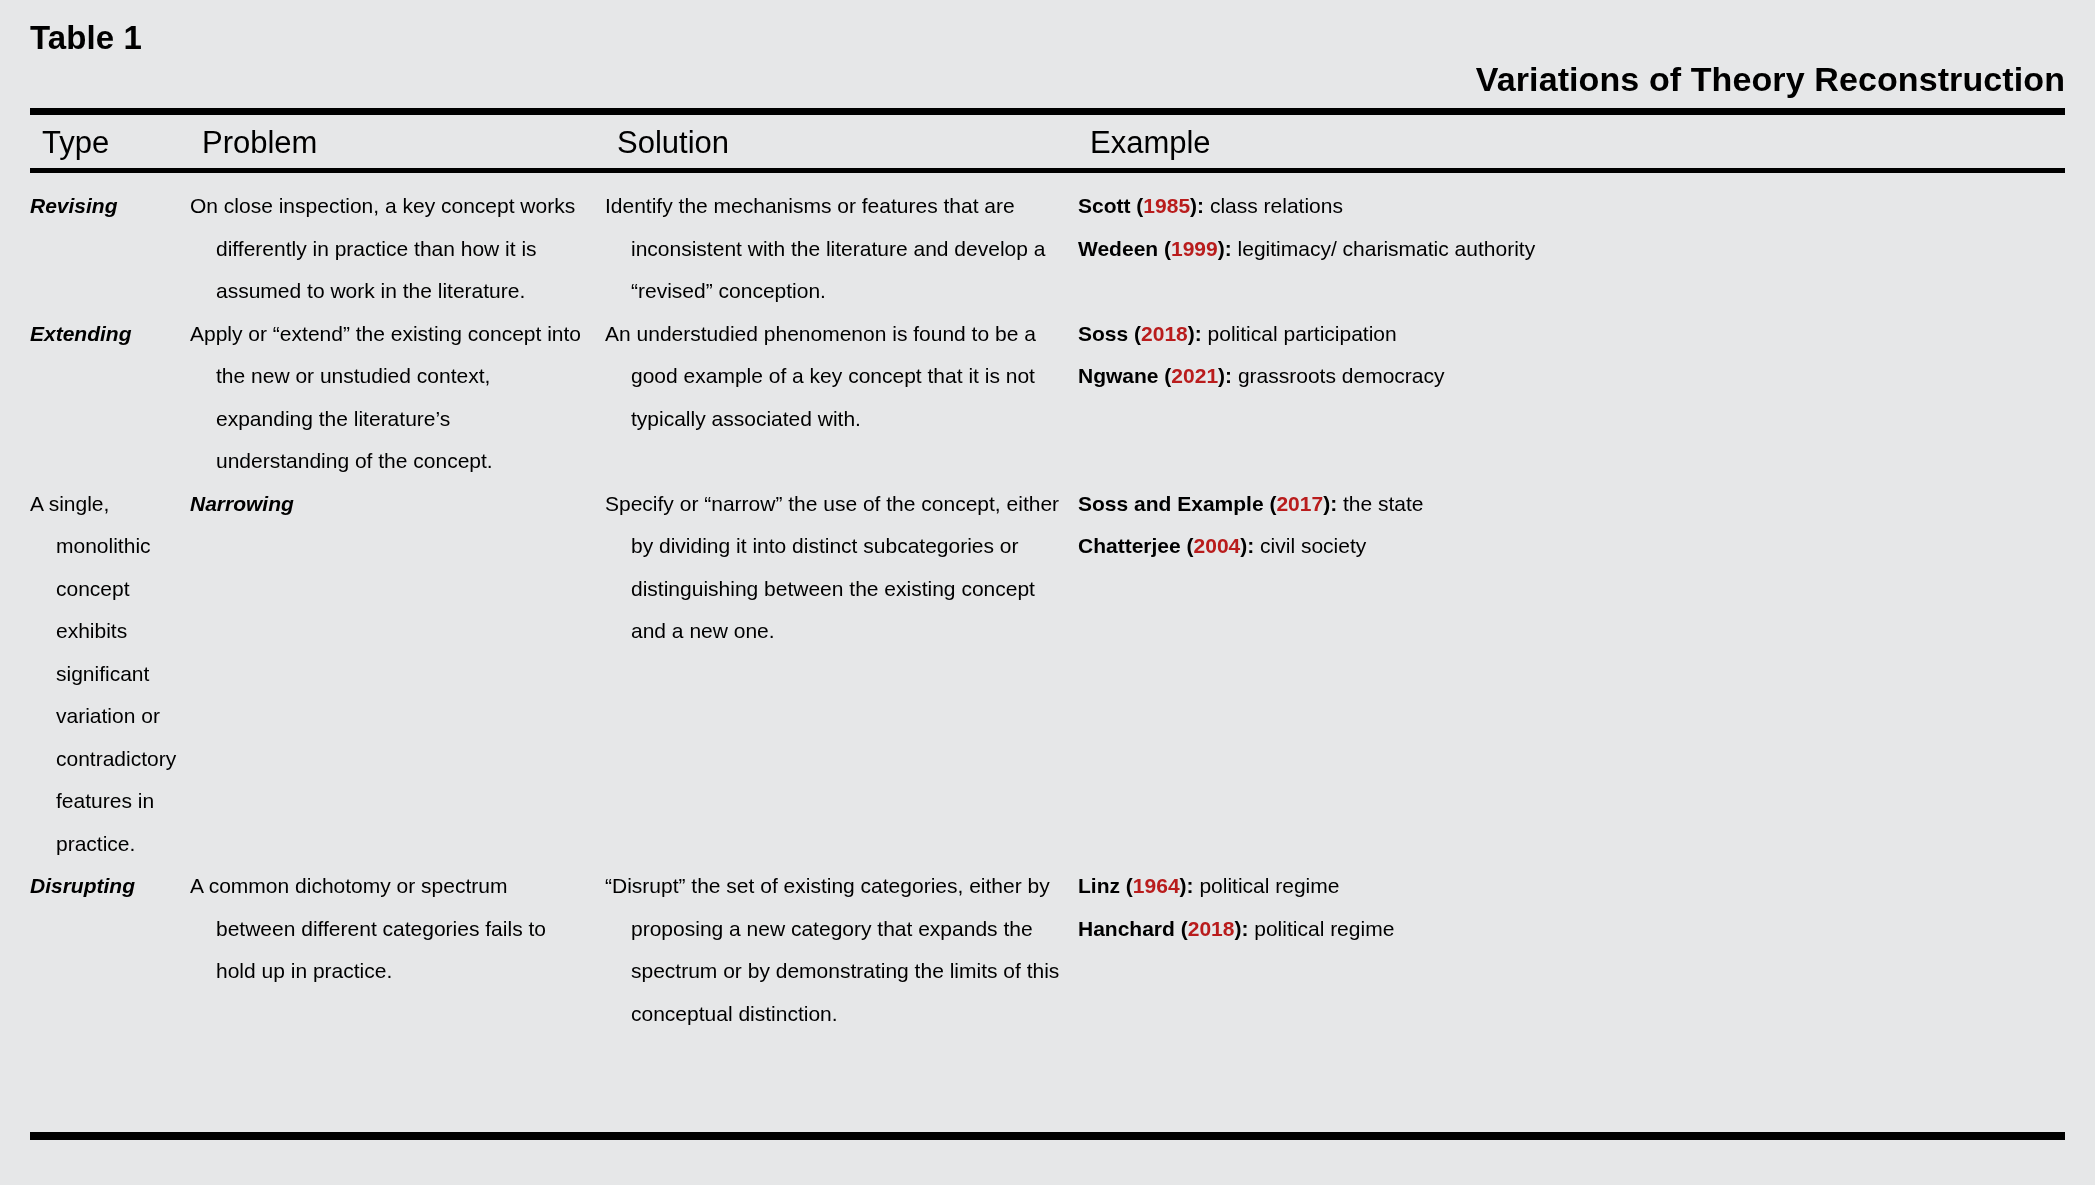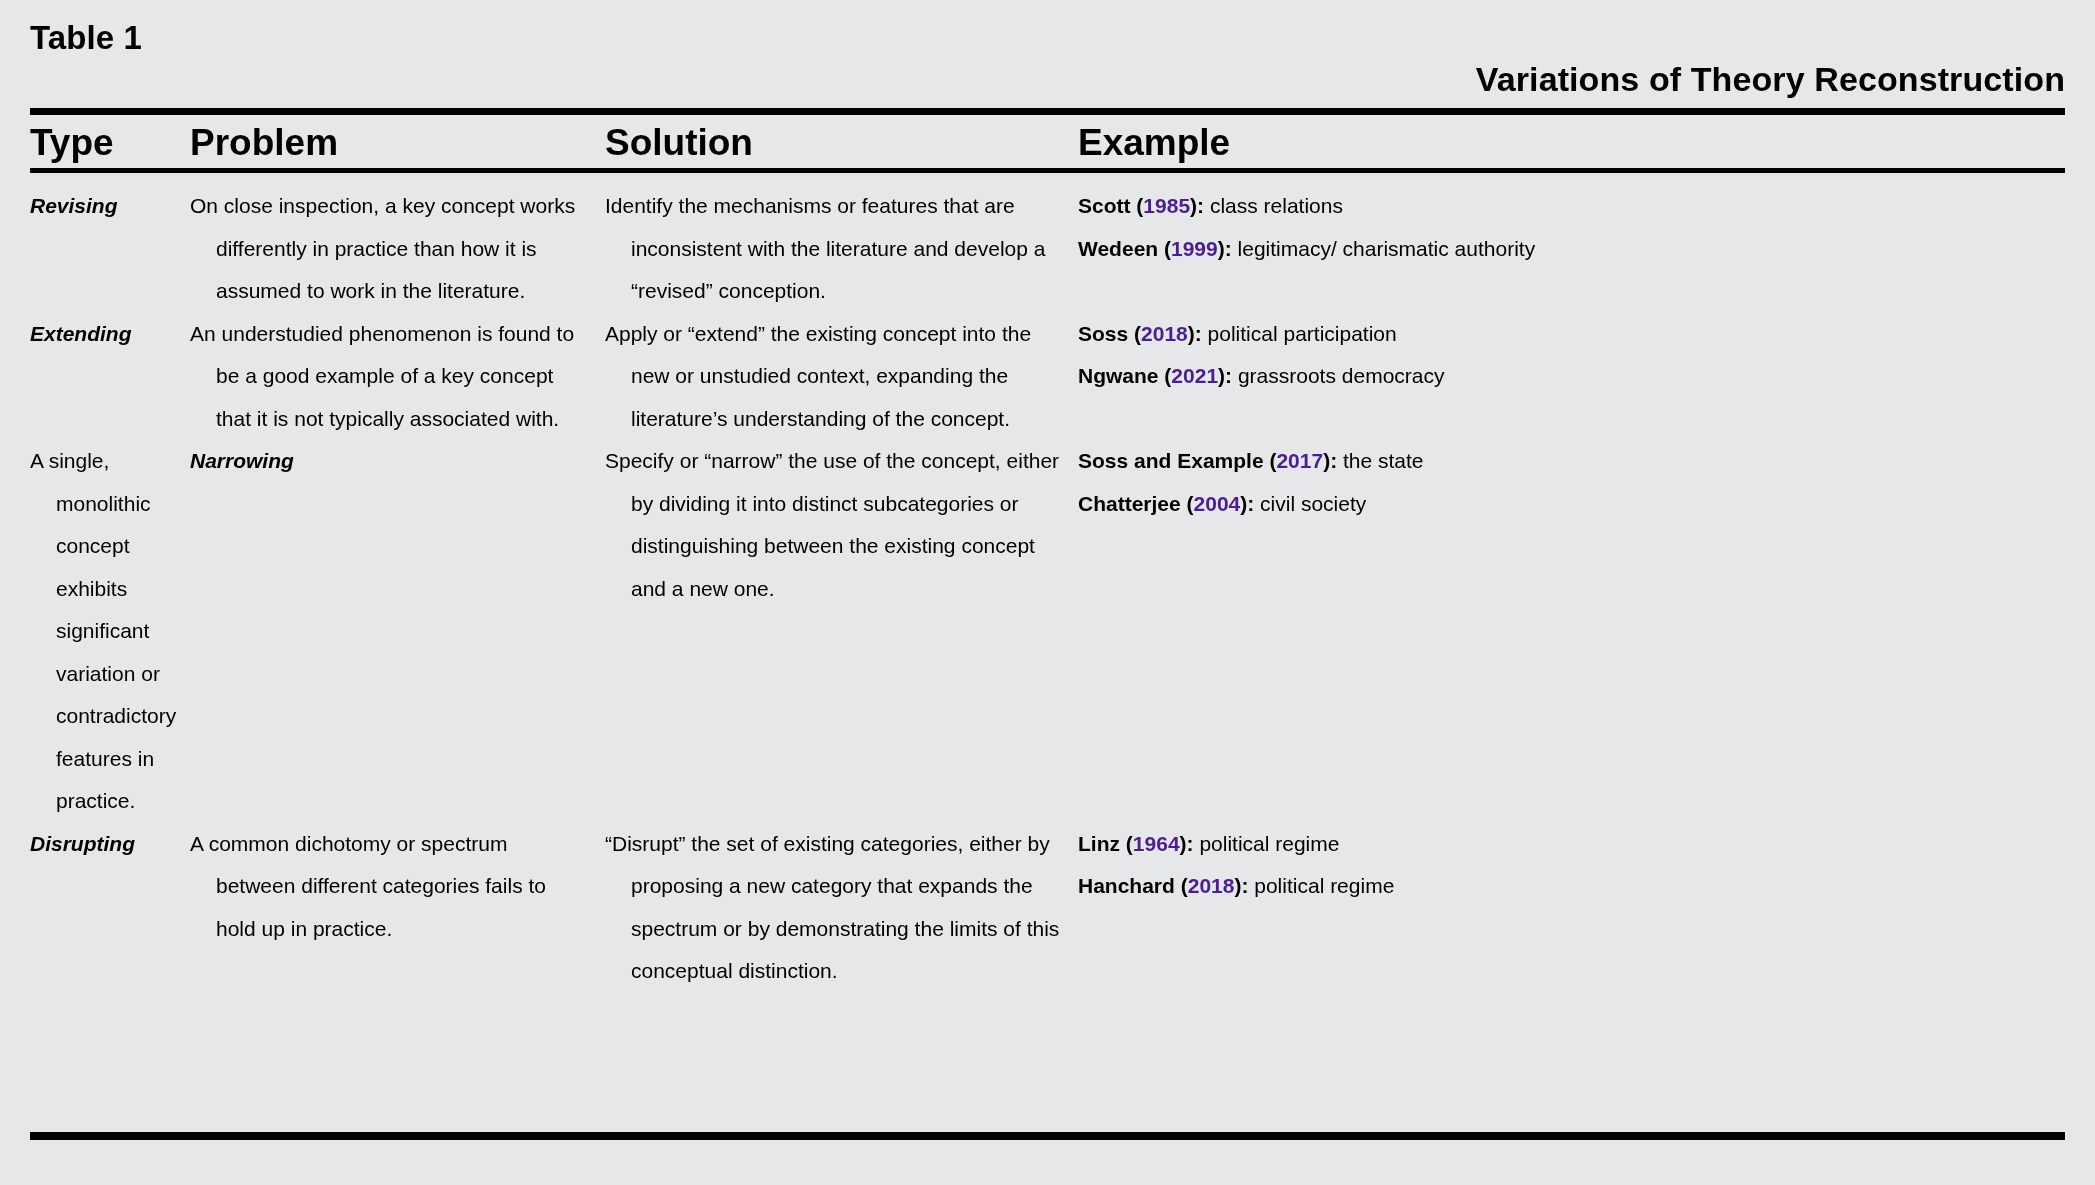--- a/index.html
+++ b/index.html
@@ -68,23 +68,24 @@
     display: grid;
     grid-template-columns: 160px 415px 473px 1 fr;
     grid-template-columns: 160px 415px 473px auto;
   }
 
   .thead {
     padding-top: 9px;
     padding-bottom: 4px;
   }
   .th {
-    font-weight: bold;
-    font-size: 37px;
+    font-weight: normal;
+    font-size: 31px;
     line-height: 38px;
+    margin-left: 12px;
   }
 
   .tbody {
     padding-top: 12px;
   }
   .trow {
     margin-bottom: 0;
   }
 
   .cell {
@@ -112,21 +113,21 @@
   }
 
   .ex-line {
     display: block;
     padding-left: 26px;
     text-indent: -26px;
     white-space: normal;
   }
   .ex-author { font-weight: bold; }
   .ex-paren  { font-weight: bold; }
-  .ex-year   { font-weight: bold; color: #4c1d95; }
+  .ex-year   { font-weight: bold; color: #b91c1c; }
   .ex-desc   { font-weight: normal; margin-top: 20px; }
 </style>
 </head>
 <body>
 
 <div class="table-figure">
 
   <div class="caption">
     <div class="caption-number">Table 1</div>
     <div class="caption-title">Variations of Theory Reconstruction</div>
@@ -148,22 +149,22 @@
         <div class="cell type">Revising</div>
         <div class="cell hang">On close inspection, a key concept works differently in practice than how it is assumed to work in the literature.</div>
         <div class="cell hang">Identify the mechanisms or features that are inconsistent with the literature and develop a “revised” conception.</div>
         <div class="cell example">
           <span class="ex-line"><span class="ex-author">Scott</span> <span class="ex-paren">(</span><span class="ex-year">1985</span><span class="ex-paren">):</span><span class="ex-desc"> class relations</span></span>
           <span class="ex-line"><span class="ex-author">Wedeen</span> <span class="ex-paren">(</span><span class="ex-year">1999</span><span class="ex-paren">):</span><span class="ex-desc"> legitimacy/ charismatic authority</span></span>
         </div>
       </div>
       <div class="trow">
         <div class="cell type">Extending</div>
+        <div class="cell hang">Apply or “extend” the existing concept into the new or unstudied context, expanding the literature’s understanding of the concept.</div>
         <div class="cell hang">An understudied phenomenon is found to be a good example of a key concept that it is not typically associated with.</div>
-        <div class="cell hang">Apply or “extend” the existing concept into the new or unstudied context, expanding the literature’s understanding of the concept.</div>
         <div class="cell example">
           <span class="ex-line"><span class="ex-author">Soss</span> <span class="ex-paren">(</span><span class="ex-year">2018</span><span class="ex-paren">):</span><span class="ex-desc"> political participation</span></span>
           <span class="ex-line"><span class="ex-author">Ngwane</span> <span class="ex-paren">(</span><span class="ex-year">2021</span><span class="ex-paren">):</span><span class="ex-desc"> grassroots democracy</span></span>
         </div>
       </div>
       <div class="trow">
         <div class="cell hang">A single, monolithic concept exhibits significant variation or contradictory features in practice.</div>
         <div class="cell type">Narrowing</div>
         <div class="cell hang">Specify or “narrow” the use of the concept, either by dividing it into distinct subcategories or distinguishing between the existing concept and a new one.</div>
         <div class="cell example">

